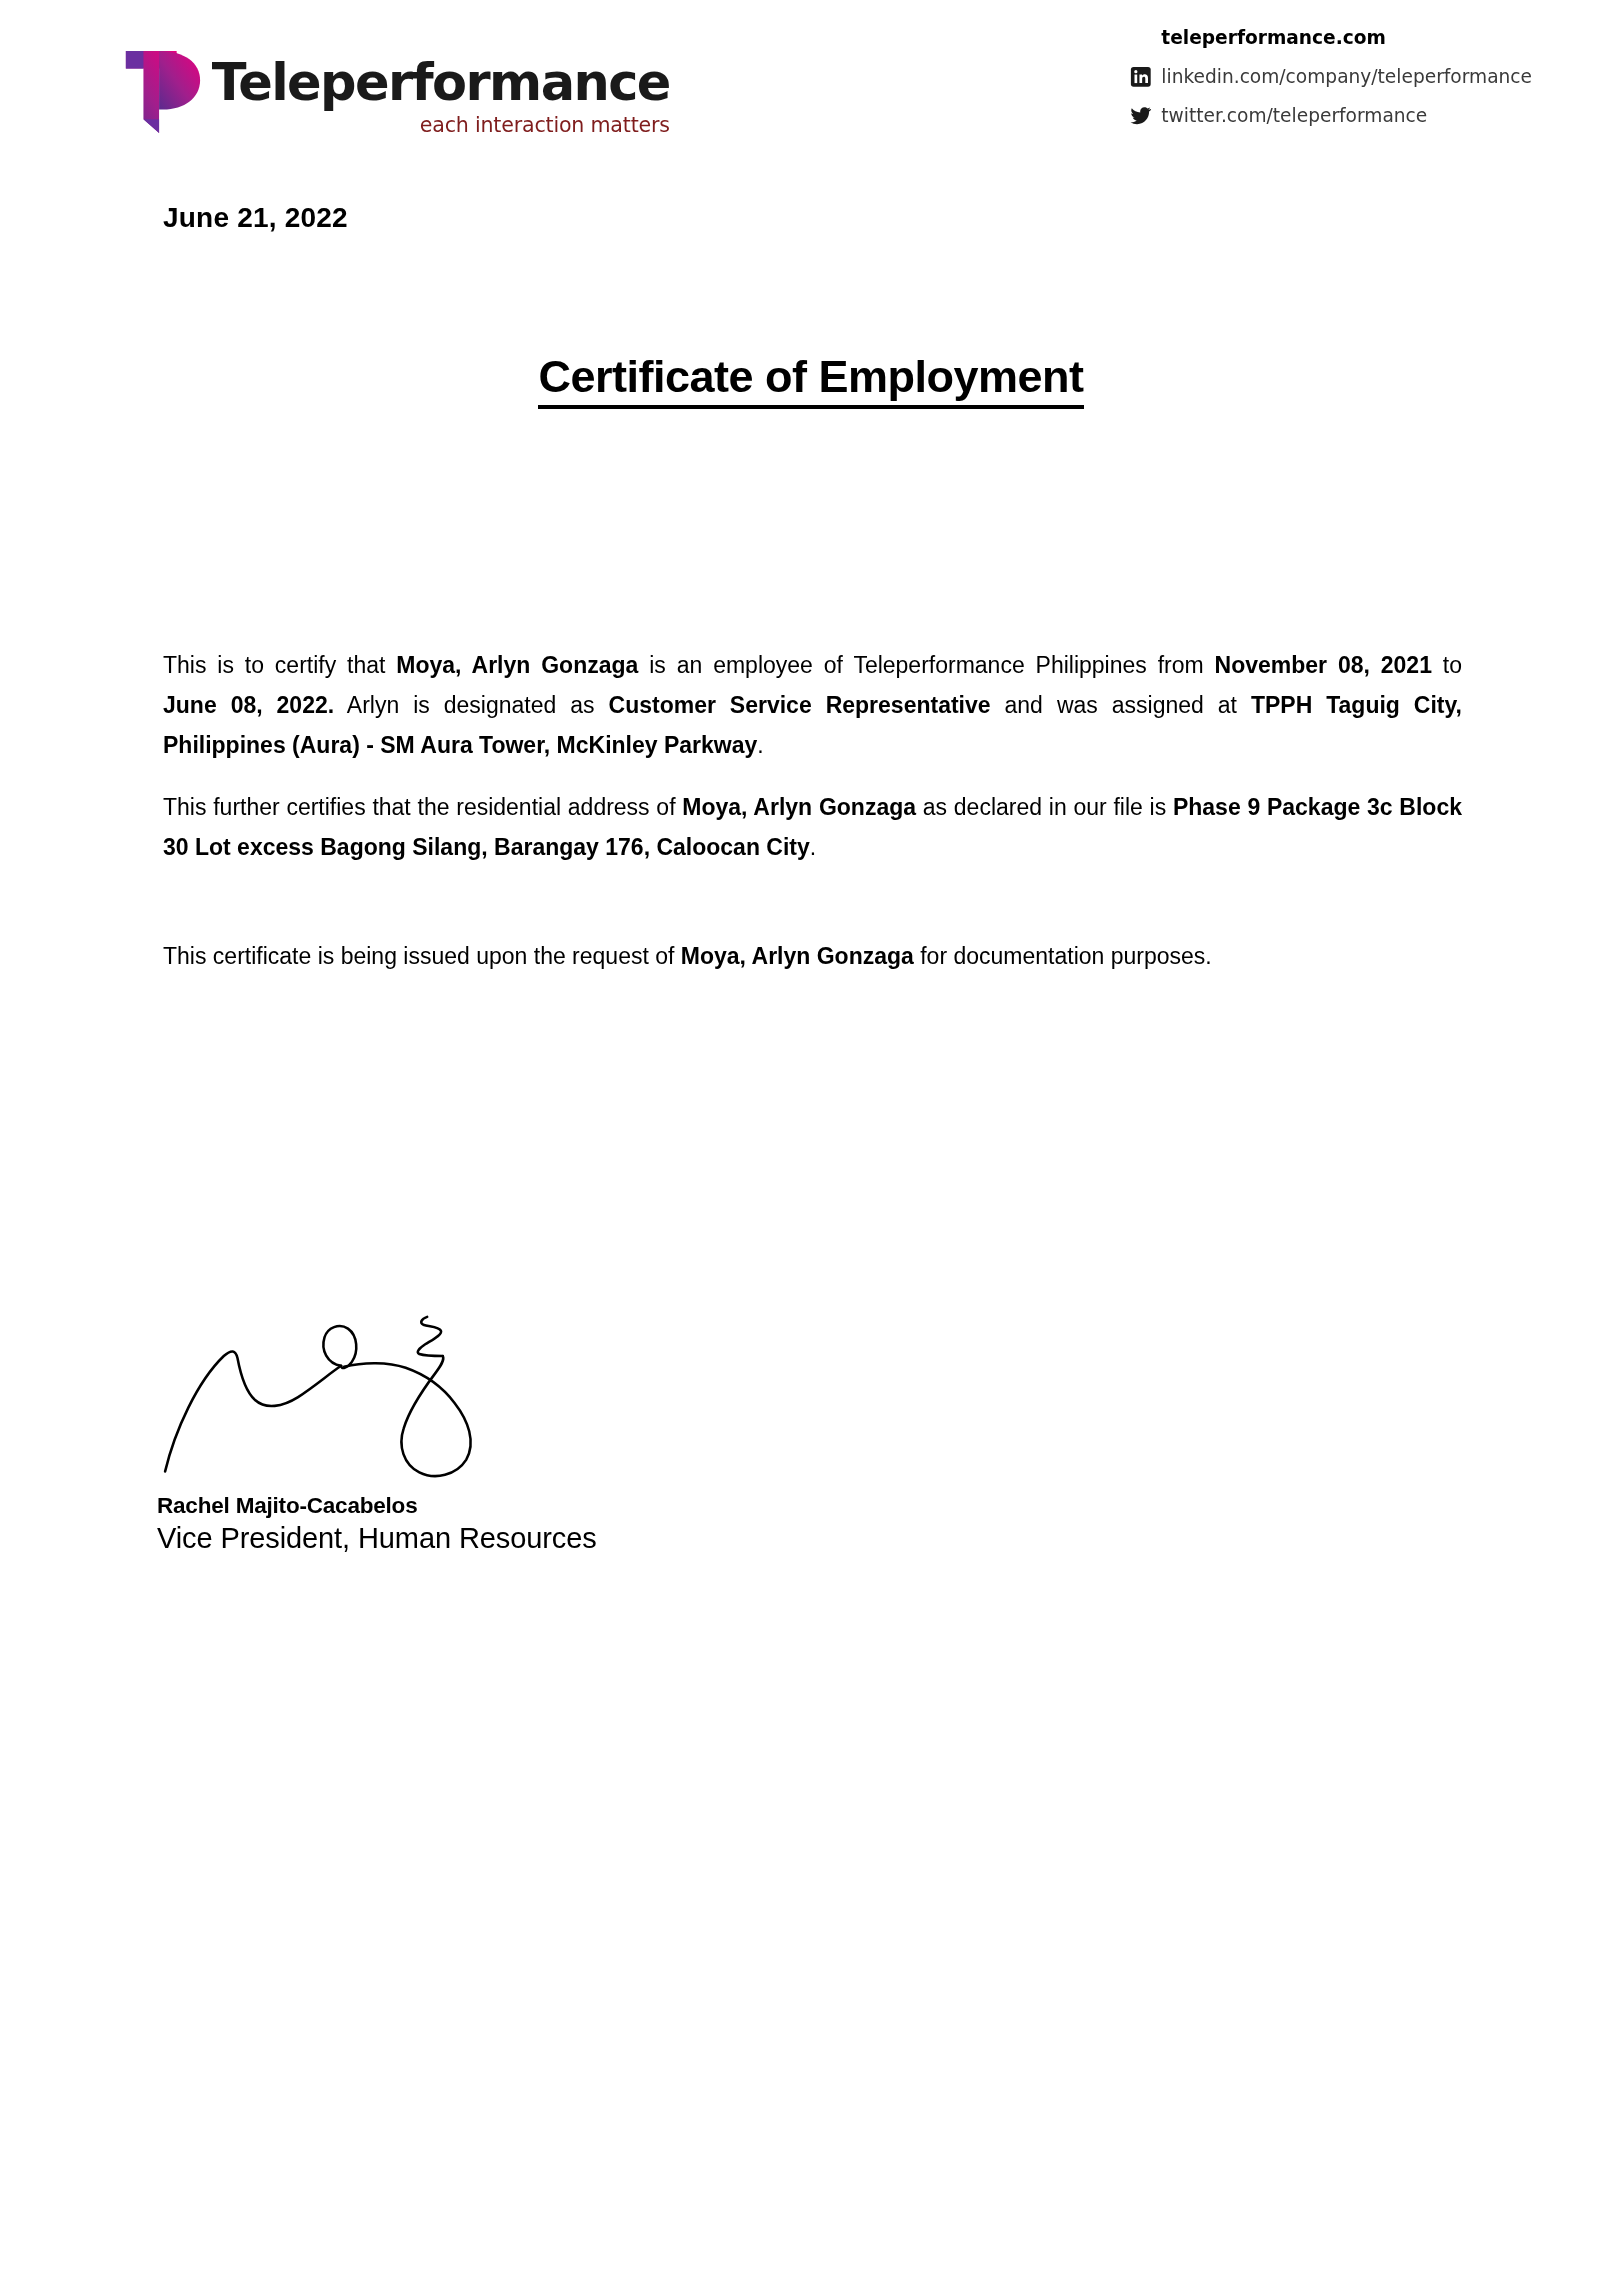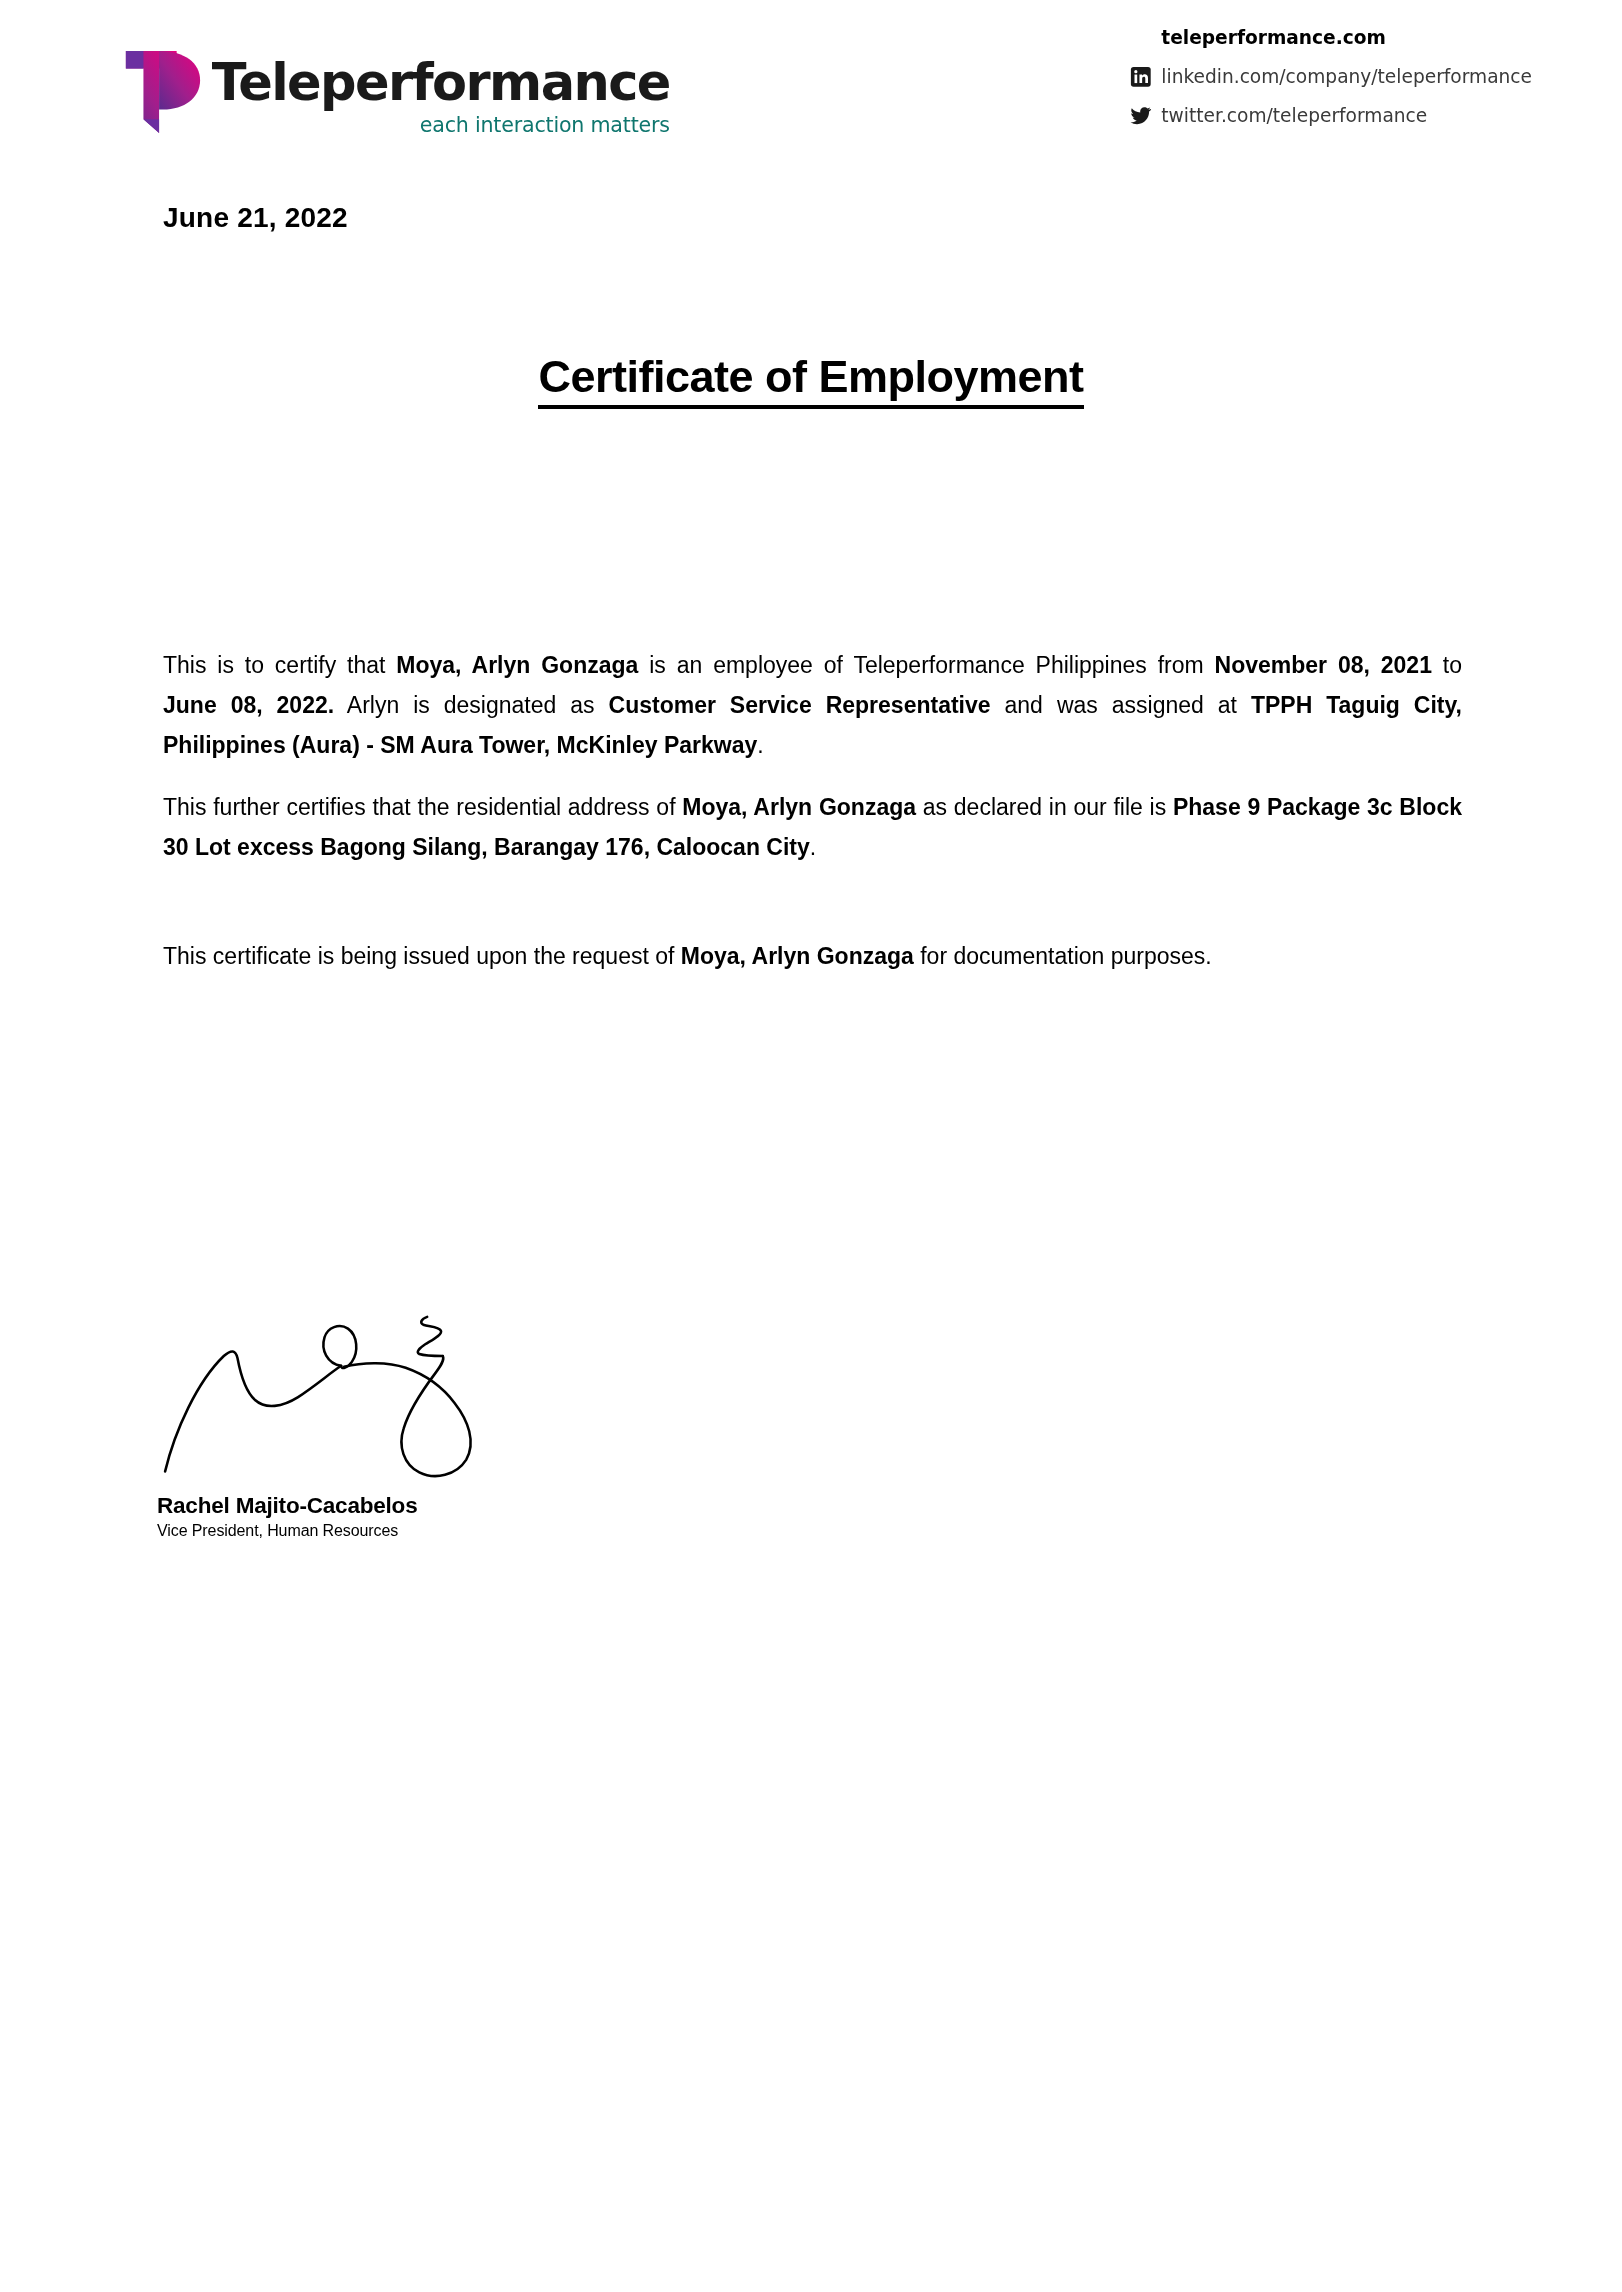--- a/index.html
+++ b/index.html
@@ -53,21 +53,21 @@
     letter-spacing: -1.6px;
     line-height: 1;
     color: #1a1a1a;
   }
   .logo-tagline {
     font-family: "DejaVu Sans", sans-serif;
     font-size: 20.6px;
     font-weight: 400;
     letter-spacing: -0.2px;
     line-height: 1;
-    color: #0f766e;
+    color: #7f1d1d;
     text-align: right;
     margin-top: 6.9px;
   }
 
   .contact-block {
     position: absolute;
     right: 90px;
     top: 21.6px;
     text-align: left;
   }
@@ -151,21 +151,21 @@
     display: block;
     margin-left: -3.9px;
   }
   .sign-name {
     font-size: 22.5px;
     font-weight: bold;
     letter-spacing: -0.2px;
     margin-top: 4px;
   }
   .sign-title {
-    font-size: 16px;
+    font-size: 29px;
     font-weight: normal;
     letter-spacing: -0.1px;
     margin-top: 2.9px;
   }
 </style>
 </head>
 <body>
 
 <div class="page">
 

